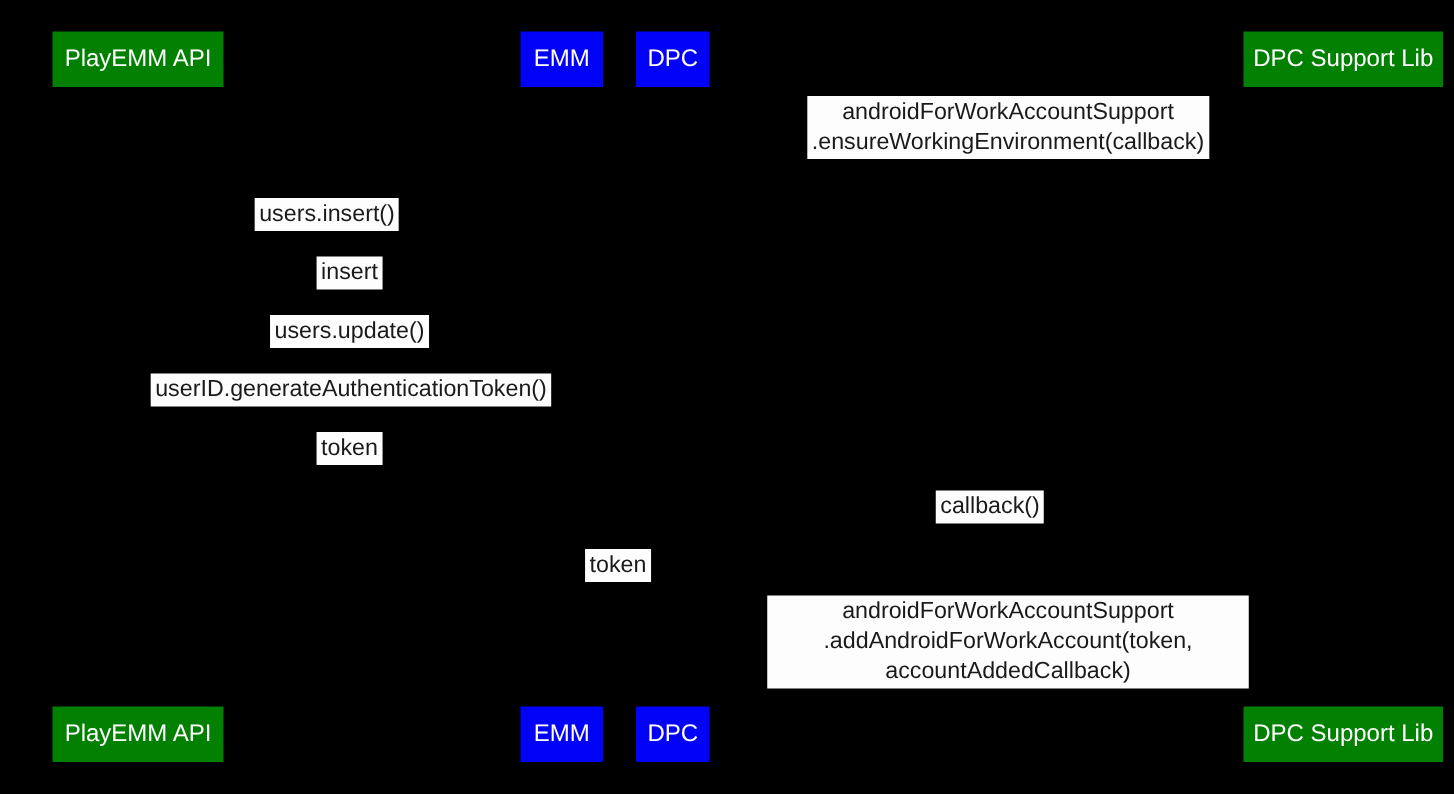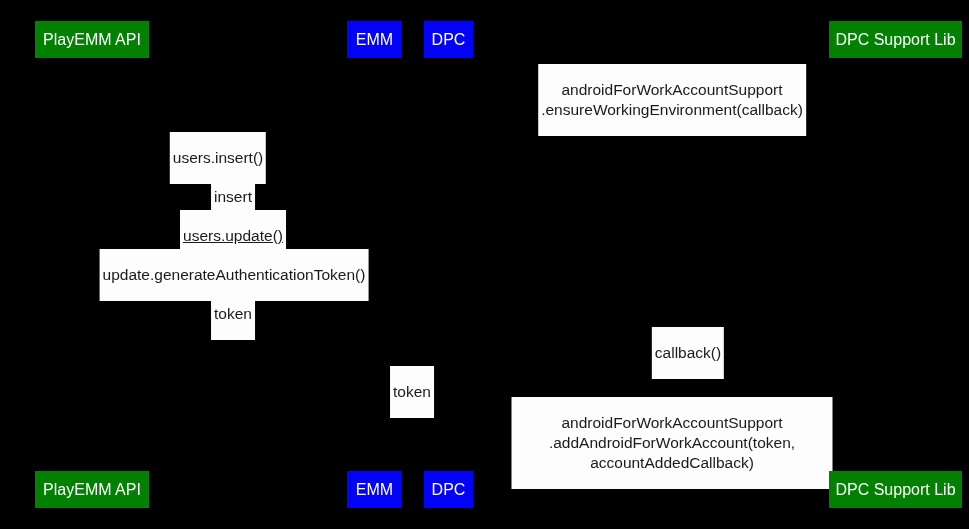--- a/index.html
+++ b/index.html
@@ -27,61 +27,61 @@
     box-sizing: border-box;
     white-space: nowrap;
   }
   .msg {
     position: absolute;
     transform: translateX(-50%);
     background: #fdfdfd;
     color: #1a1a1a;
     font-size: 15.5px;
     line-height: 20px;
-    padding: 16px 3px;
+    padding: 1px 3px;
     text-align: center;
     white-space: pre-line;
   }
   
   .a-playemm-top  { left: 11px;  top: 21px; width: 114px; }
   .a-emm-top      { left: 323px; top: 21px; width: 55px;  }
   .a-dpc-top      { left: 400px; top: 21px; width: 49px;  }
   .a-dpclib-top   { left: 805px; top: 21px; width: 133px; }
   
   .a-playemm-bot  { left: 11px;  top: 471px; width: 114px; }
   .a-emm-bot      { left: 323px; top: 471px; width: 55px;  }
   .a-dpc-bot      { left: 400px; top: 471px; width: 49px;  }
   .a-dpclib-bot   { left: 805px; top: 471px; width: 133px; }
   
   .m1 { left: 648px; top: 64px;  }
   .m2 { left: 194px; top: 132px; }
   .m3 { left: 209px; top: 171px; }
-  .m4 { left: 209px; top: 210px; text-decoration: underline; }
+  .m4 { left: 209px; top: 210px; }
   .m5 { left: 210px; top: 249px; }
   .m6 { left: 209px; top: 288px; }
-  .m7 { left: 664px; top: 327px; }
+  .m7 { left: 636px; top: 327px; }
   .m8 { left: 388px; top: 366px; }
   .m9 { left: 648px; top: 397px; }
 </style>
 </head>
 <body>
 
 <div id="canvas">
 
   <div class="actor a-playemm-top" style="background-color: rgb(1, 128, 1);">PlayEMM API</div>
   <div class="actor a-emm-top" style="background-color: rgb(2, 2, 248);">EMM</div>
   <div class="actor a-dpc-top" style="background-color: rgb(2, 2, 248);">DPC</div>
   <div class="actor a-dpclib-top" style="background-color: rgb(1, 128, 1);">DPC Support Lib</div>
 
   <div class="msg m1">androidForWorkAccountSupport
 .ensureWorkingEnvironment(callback)</div>
   <div class="msg m2">users.insert()</div>
   <div class="msg m3">insert</div>
   <div class="msg m4">users.update()</div>
-  <div class="msg m5">update.generateAuthenticationToken()</div>
+  <div class="msg m5">userID.generateAuthenticationToken()</div>
   <div class="msg m6">token</div>
   <div class="msg m7">callback()</div>
   <div class="msg m8">token</div>
   <div class="msg m9">androidForWorkAccountSupport
 .addAndroidForWorkAccount(token, accountAddedCallback)</div>
 
   <div class="actor a-playemm-bot" style="background-color: rgb(1, 128, 1);">PlayEMM API</div>
   <div class="actor a-emm-bot" style="background-color: rgb(2, 2, 248);">EMM</div>
   <div class="actor a-dpc-bot" style="background-color: rgb(2, 2, 248);">DPC</div>
   <div class="actor a-dpclib-bot" style="background-color: rgb(1, 128, 1);">DPC Support Lib</div>

